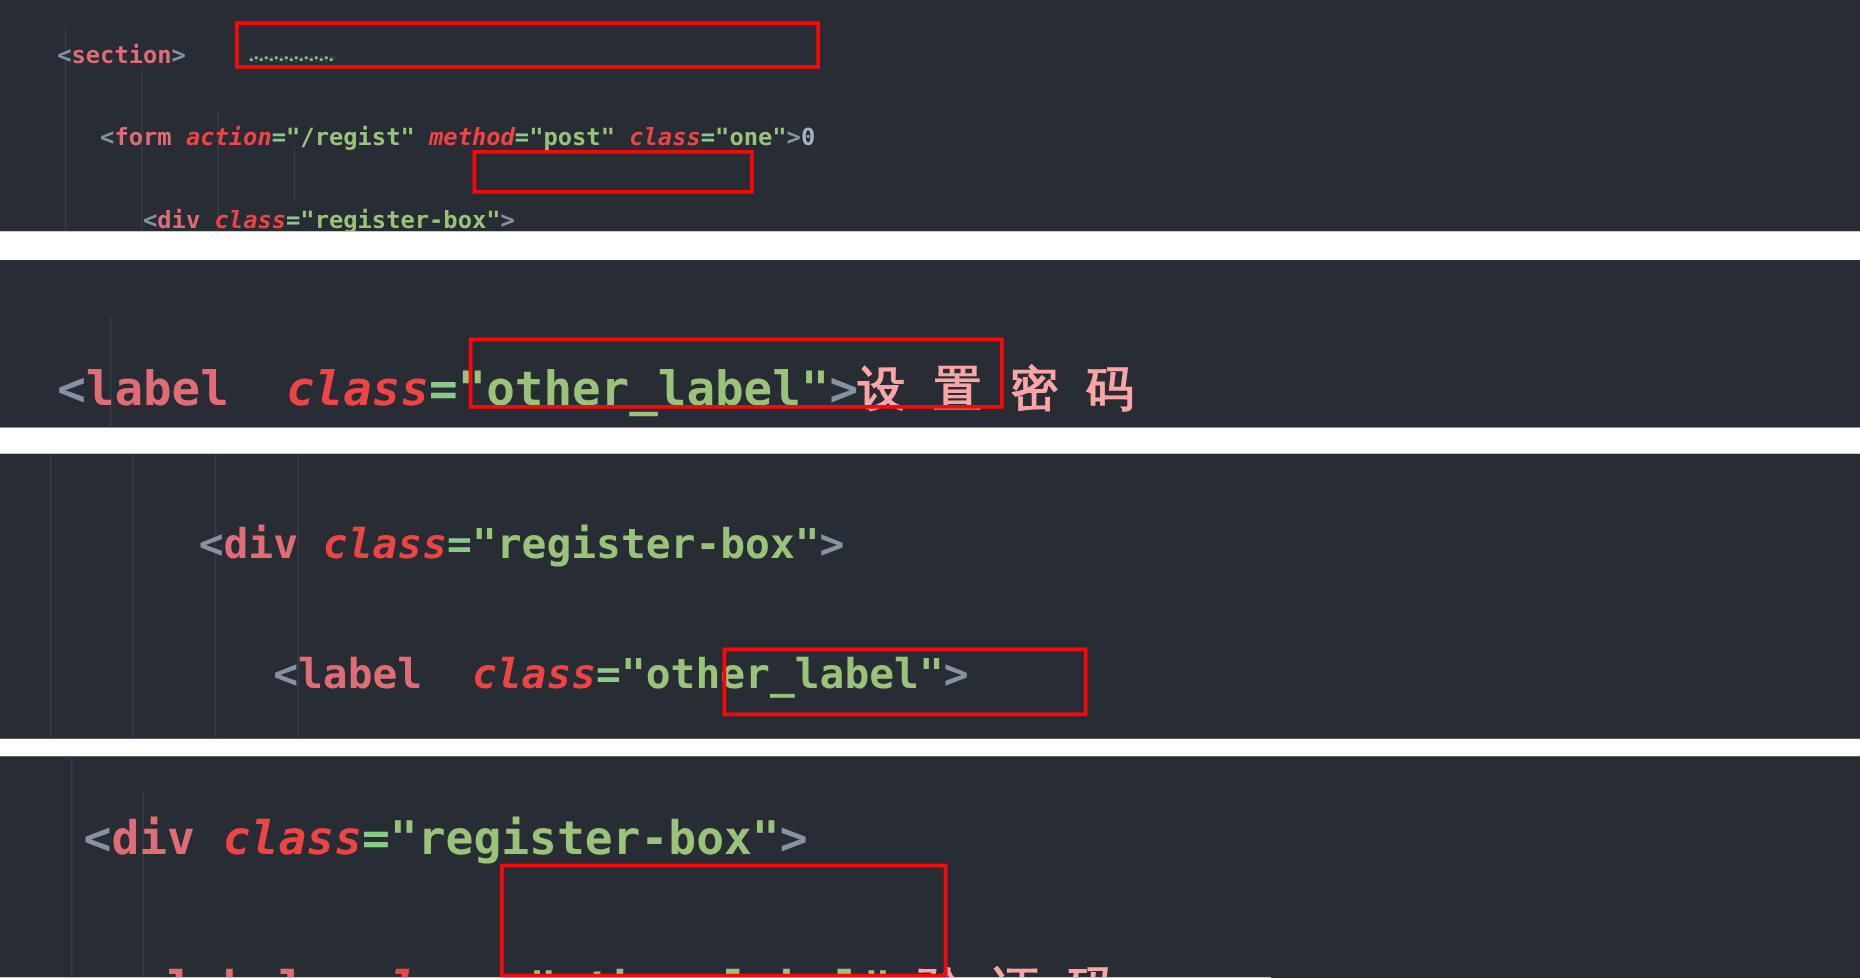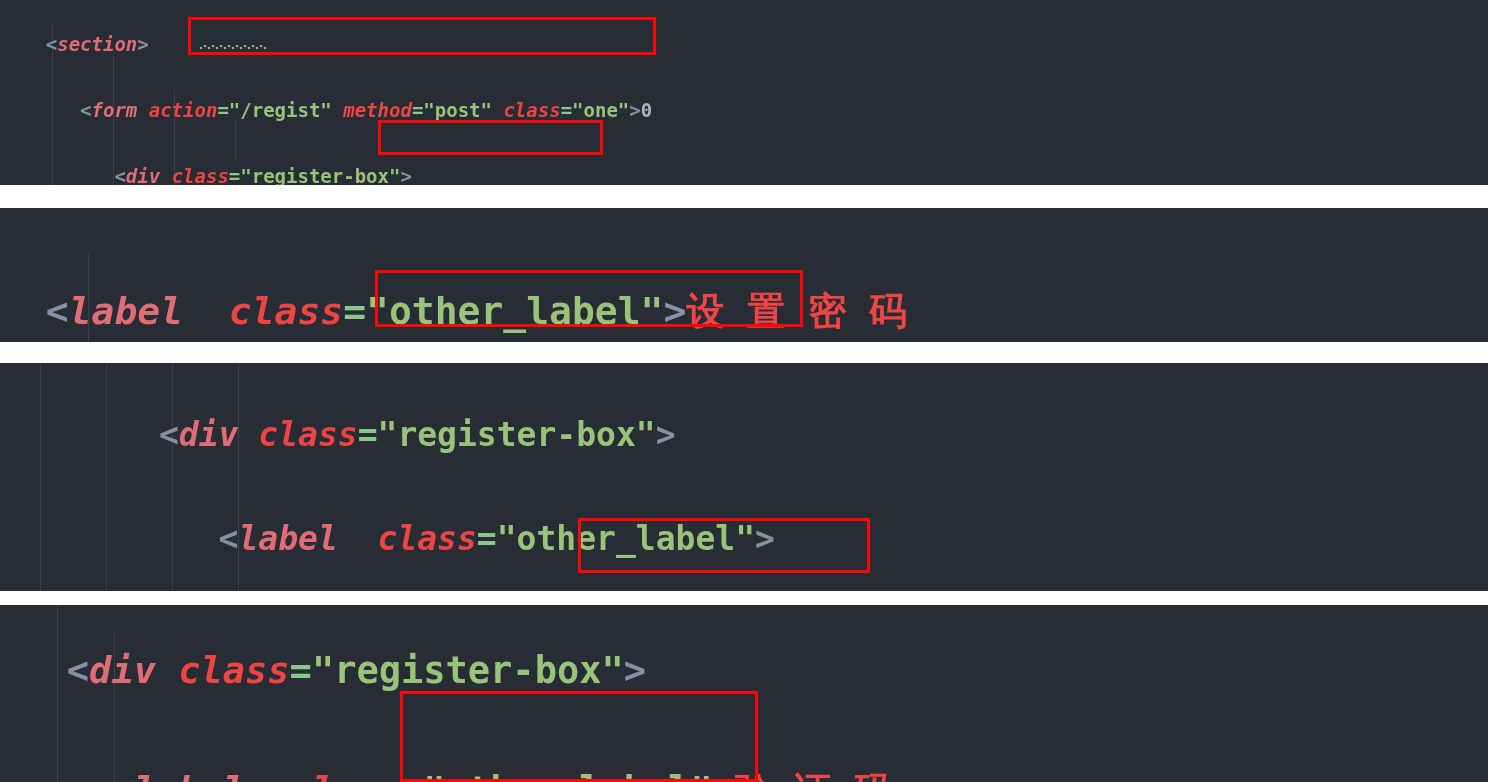--- a/index.html
+++ b/index.html
@@ -23,26 +23,26 @@
     position: absolute;
     top: 0; left: 0;
     white-space: pre;
     font-family: "DejaVu Sans Mono", "Liberation Mono", monospace;
     font-weight: bold;
     color: #abb2bf;
   }
   .ln { position: relative; white-space: pre; }
 
   
-  .tag      { color: #e06c75; font-style: italic; }   
+  .tag      { color: #e06c75; }   
   .brk      { color: #8691a3; }   
   .attr     { color: #ef4444; font-style: italic; }  
   .eq       { color: #8bc98b; }   
   .str      { color: #98c379; }   
-  .txt      { color: #ef4444; }   
+  .txt      { color: #fca5a5; }   
   .num      { color: #abb2bf; }
 
   
   .guide {
     position: absolute;
     top: 0;
     width: 1px;
     background: #3b4048;
   }
 

